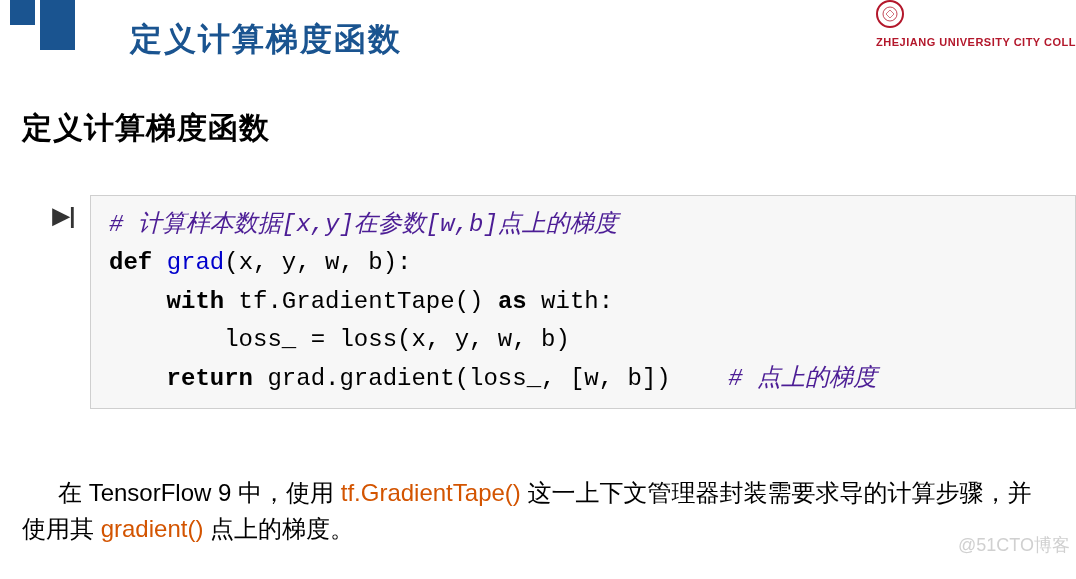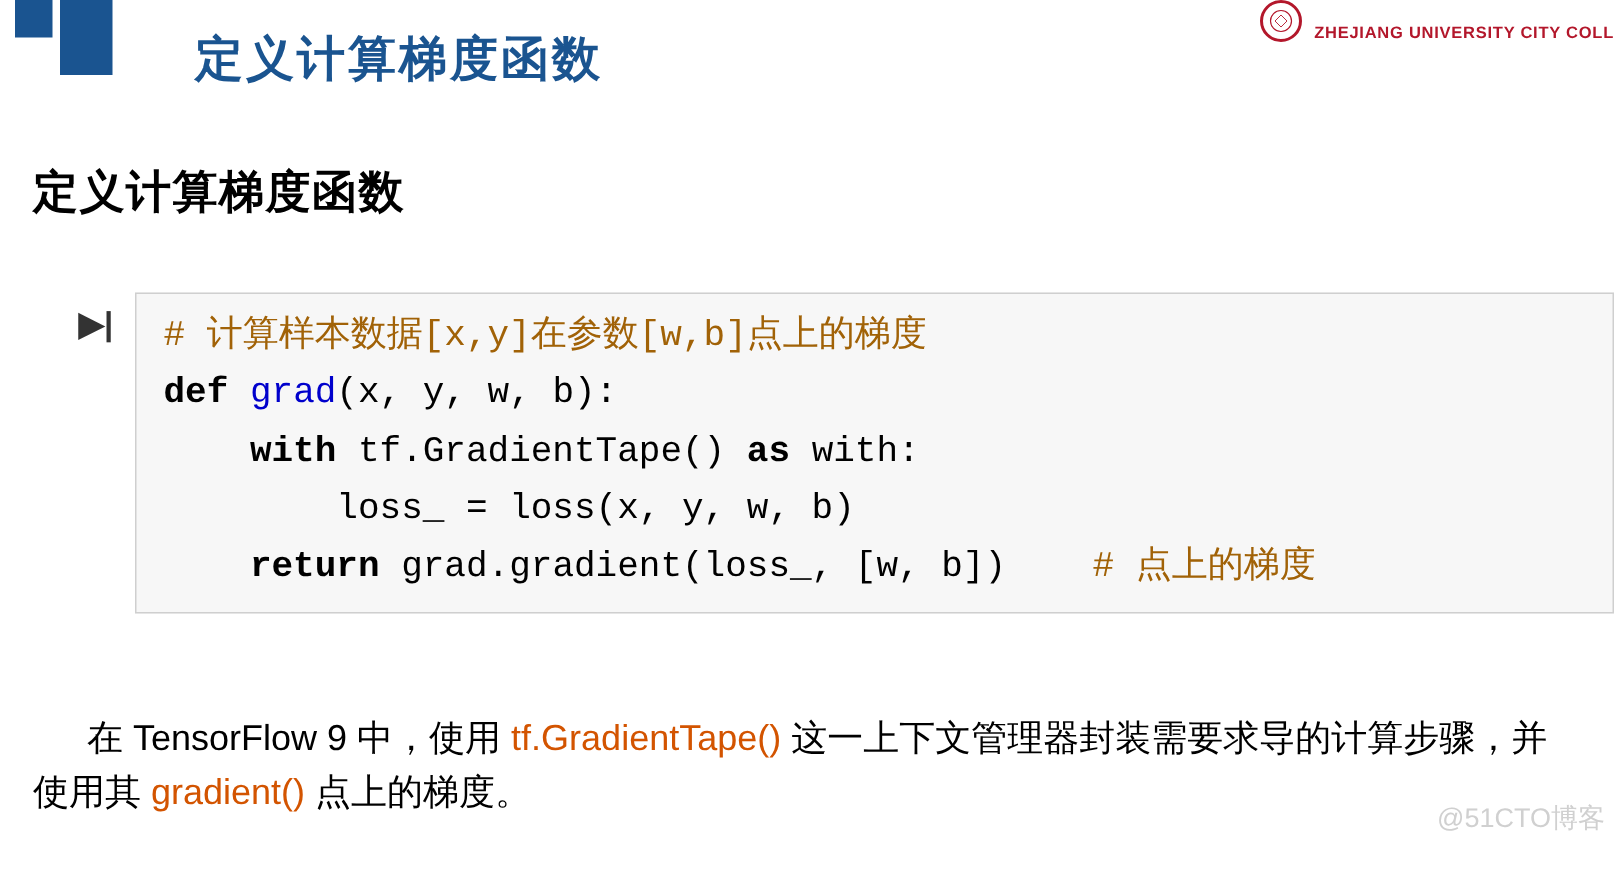--- a/index.html
+++ b/index.html
@@ -41,22 +41,23 @@
       font-size: 32px;
       font-weight: bold;
       color: #1a5490;
       letter-spacing: 2px;
     }
     .logo-area {
       position: absolute;
       top: 0;
       right: 0;
       display: flex;
-      align-items: flex-end;
+      align-items: flex-start;
       gap: 8px;
+      flex-direction: column;
     }
     .logo-circle {
       width: 28px;
       height: 28px;
       border-radius: 50%;
       border: 2px solid #b3172b;
       display: flex;
       align-items: center;
       justify-content: center;
       font-size: 10px;
@@ -99,21 +100,22 @@
       background: #f7f7f7;
       border: 1px solid #cfcfcf;
       padding: 10px 18px;
       font-family: "Courier New", Consolas, monospace;
       font-size: 24px;
       line-height: 1.6;
       white-space: pre;
       color: #000;
     }
     .code-comment {
-      color: #a16207;
+      color: #4c1d95;
+      font-style: italic;
       margin-top: 25px;
     }
     .code-keyword {
       color: #000000;
       font-weight: bold;
     }
     .code-funcname {
       color: #0000cc;
     }
     .paragraph {

